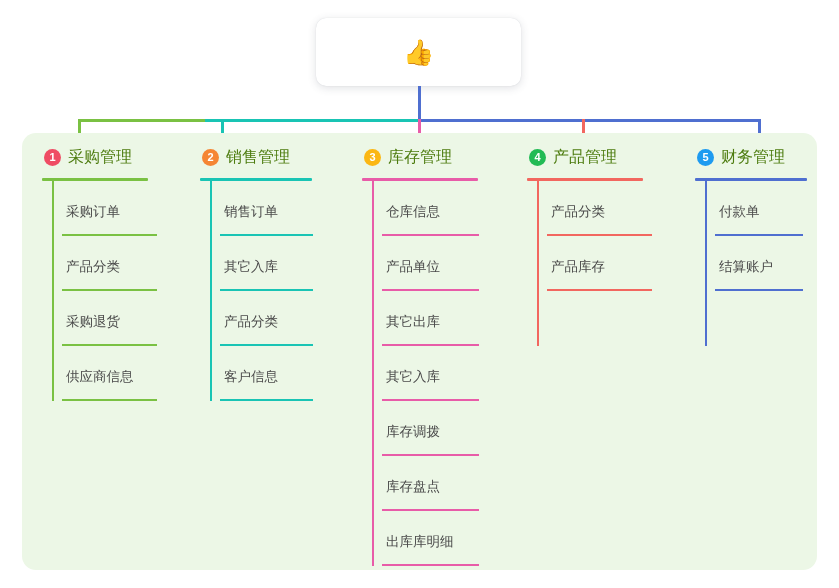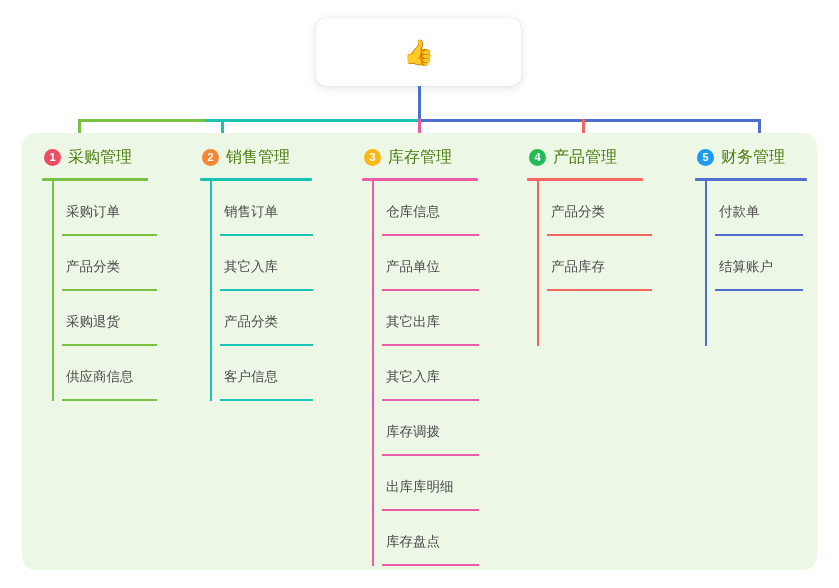--- a/index.html
+++ b/index.html
@@ -237,25 +237,25 @@
           </div>
           <div class="item">
             <span class="item-label">其它入库</span>
             <div class="item-rule" style="background: rgb(232, 92, 168); width: 97px;"></div>
           </div>
           <div class="item">
             <span class="item-label">库存调拨</span>
             <div class="item-rule" style="background: rgb(232, 92, 168); width: 97px;"></div>
           </div>
           <div class="item">
+            <span class="item-label">库存盘点</span>
+            <div class="item-rule" style="background: rgb(232, 92, 168); width: 97px;"></div>
+          </div>
+          <div class="item">
             <span class="item-label">出库库明细</span>
-            <div class="item-rule" style="background: rgb(232, 92, 168); width: 97px;"></div>
-          </div>
-          <div class="item">
-            <span class="item-label">库存盘点</span>
             <div class="item-rule" style="background: rgb(232, 92, 168); width: 97px;"></div>
           </div>
         </div>
       </div>
       <div class="column" style="left: 527px;">
         <div class="col-head">
           <span class="badge" style="background: rgb(34, 187, 85);">4</span>
           <span class="col-title">产品管理</span>
         </div>
         <div class="col-rule" style="background: rgb(242, 103, 95); width: 116px;"></div>

